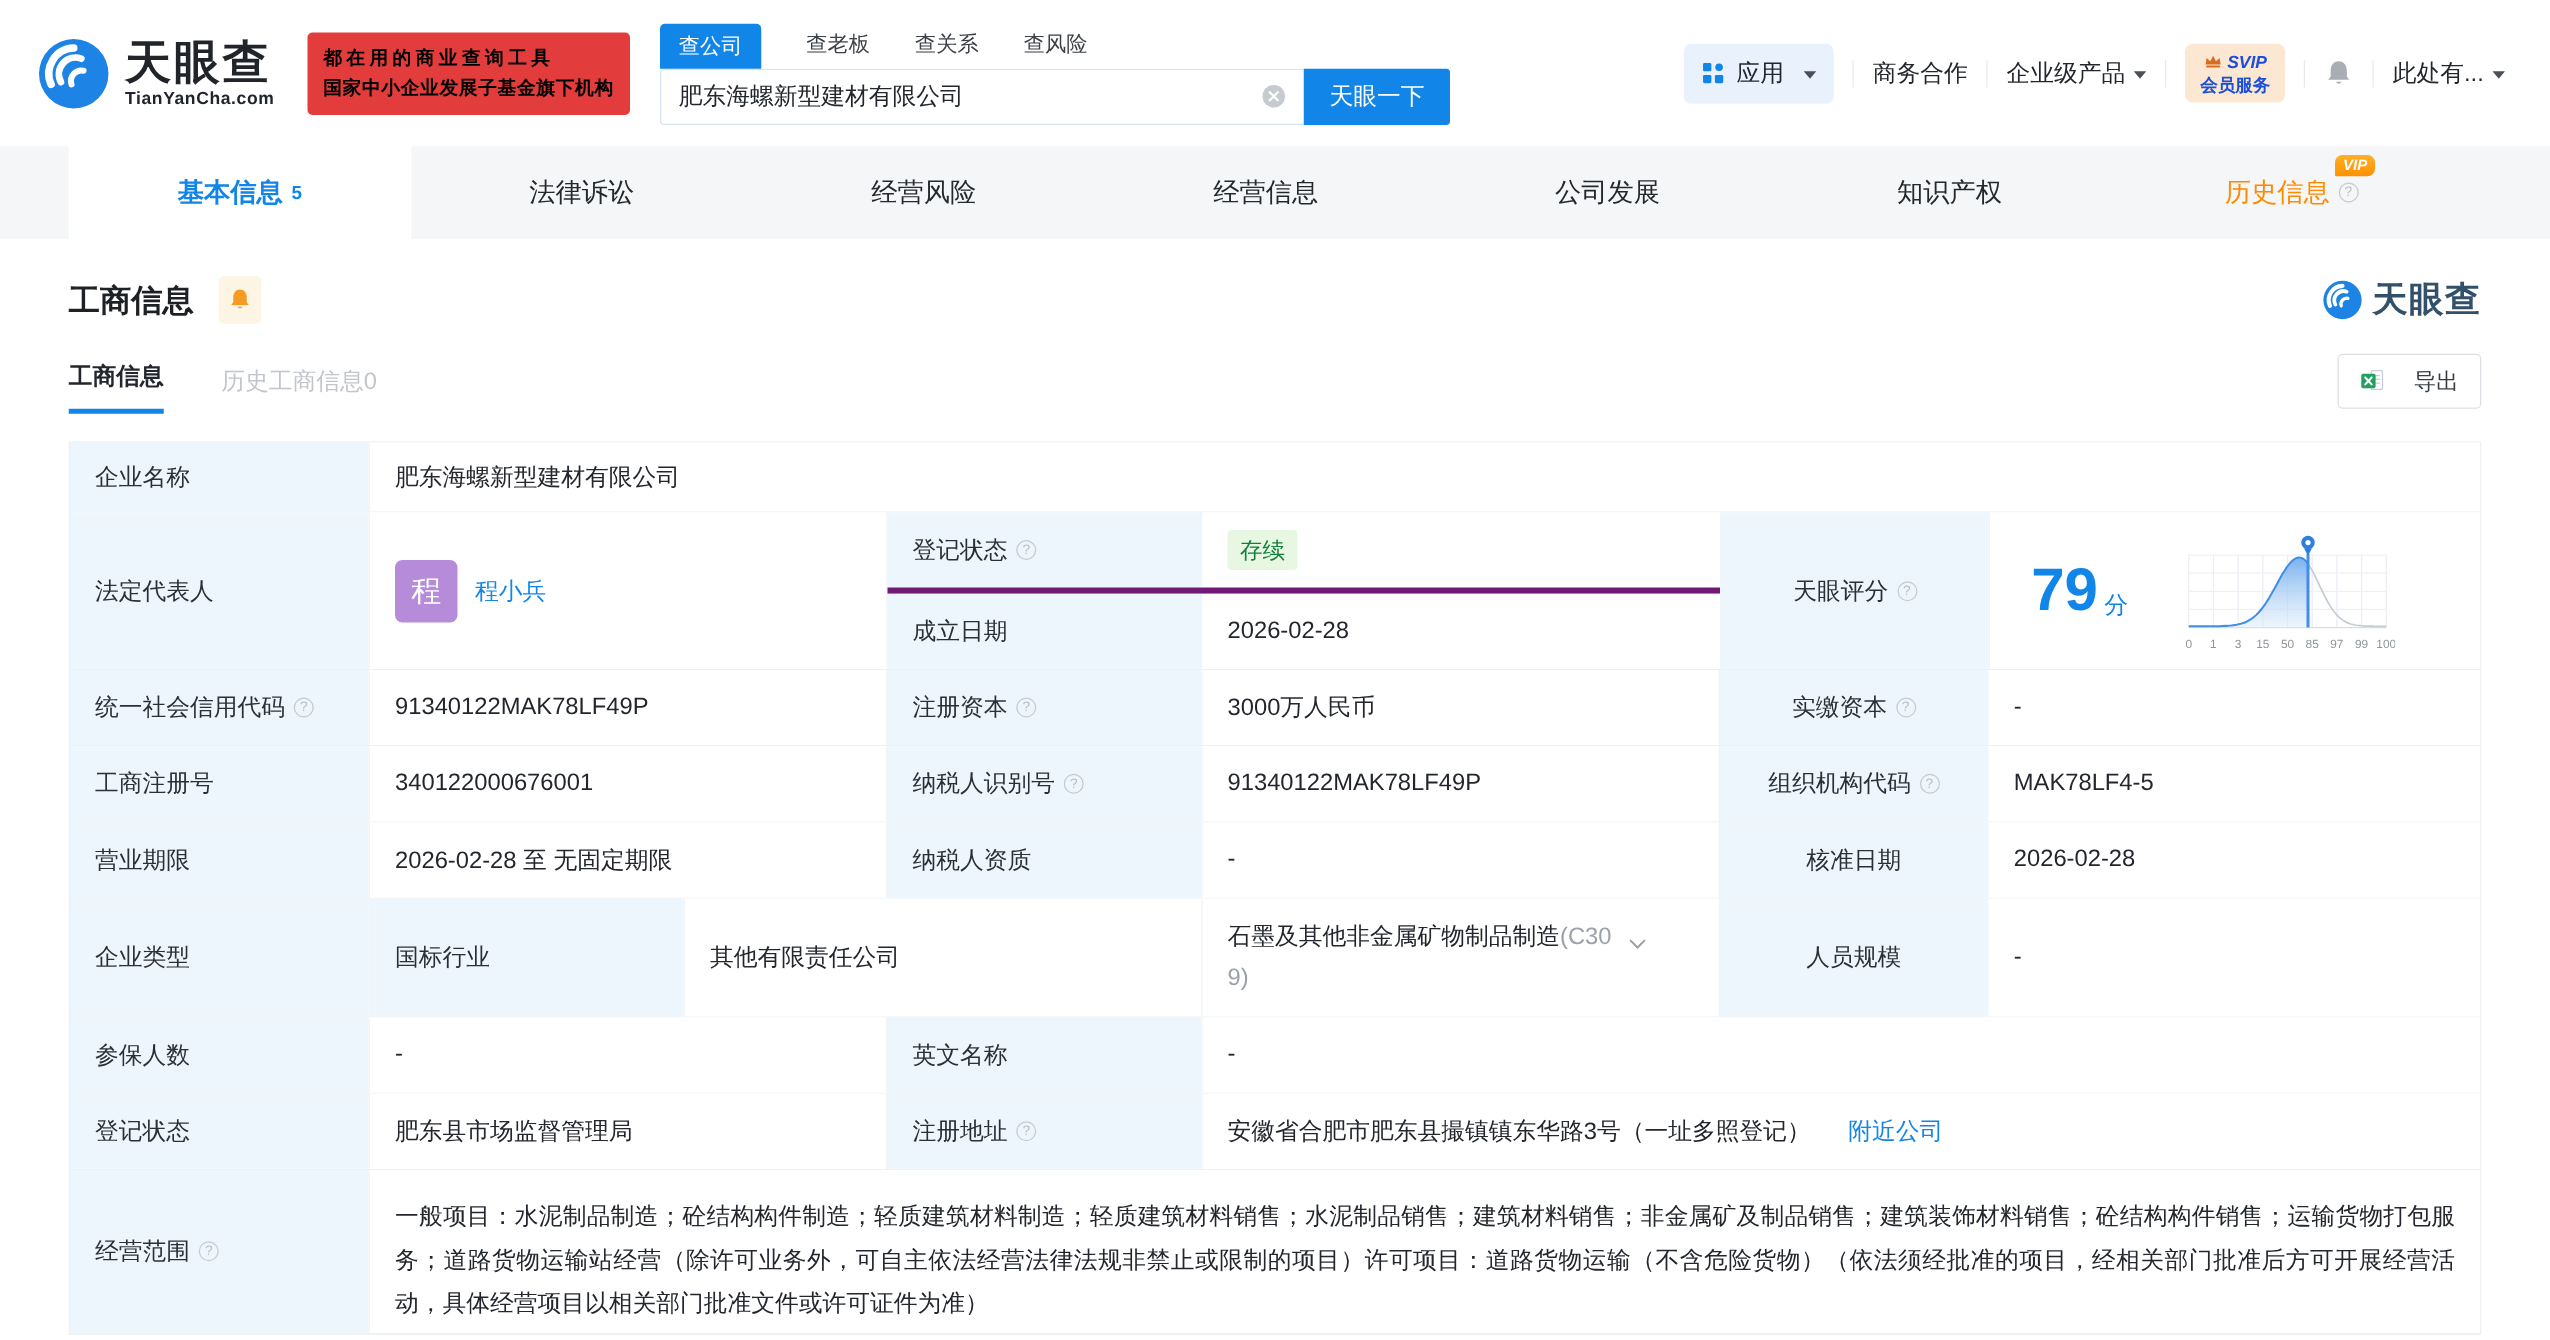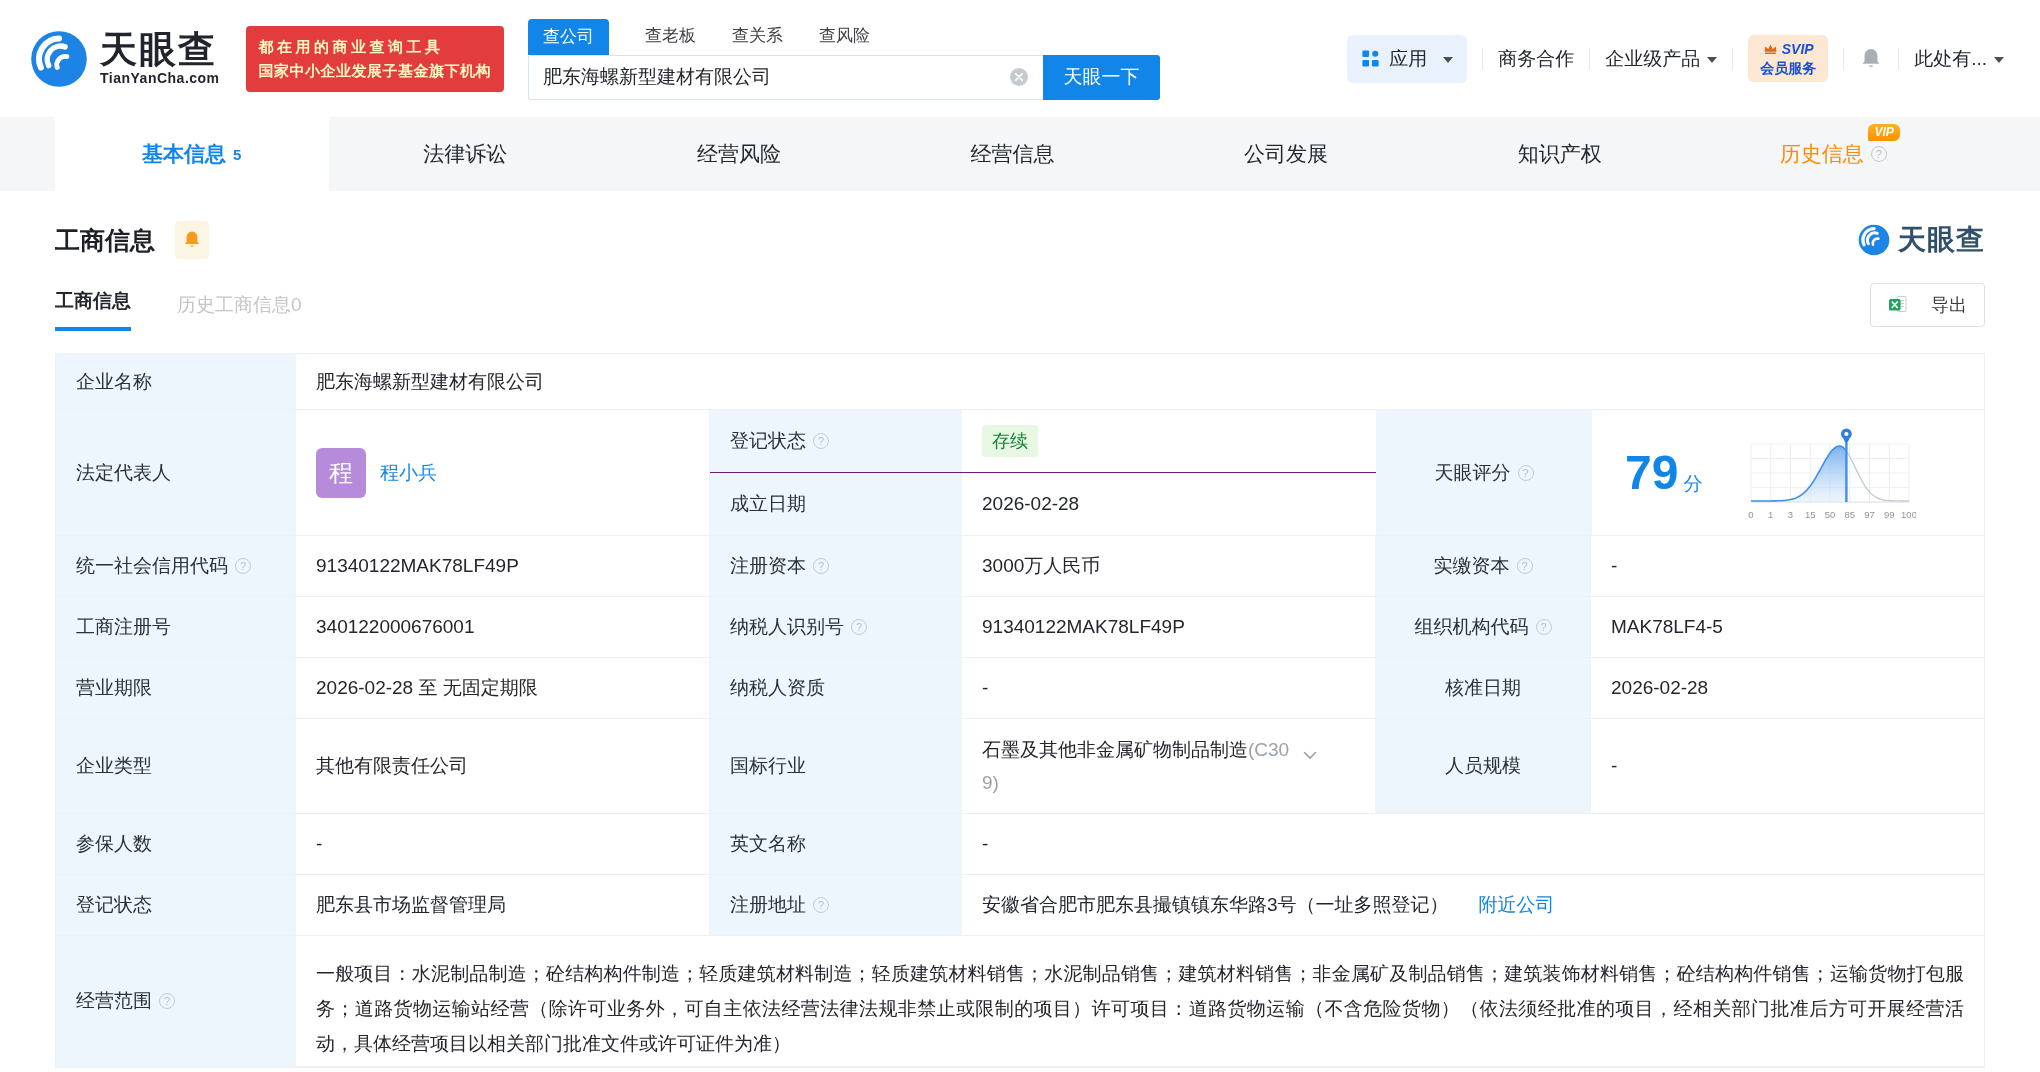--- a/index.html
+++ b/index.html
@@ -5,21 +5,21 @@
   * { margin:0; padding:0; box-sizing:border-box; }
   html,body { width:2040px; background:#fff; font-family:"Liberation Sans","DejaVu Sans",sans-serif; color:#23272d; }
   body { height:1072px; overflow:hidden; }
 
   
   .header { height:117px; display:flex; align-items:center; padding:0 36px 0 30px; background:#fff; }
   .brand { display:flex; align-items:center; gap:12px; text-decoration:none; color:inherit; }
   .swirl { display:block; }
   .brand-txt .cn { font-size:37px; font-weight:bold; color:#21252b; letter-spacing:2px; line-height:1.05; }
   .brand-txt .en { font-size:14px; font-weight:bold; color:#21252b; letter-spacing:.5px; }
-  .promo { margin-left:26px; background:#e23c3c; color:#fef9c3; border-radius:4px; padding:9px 13px; font-size:15px; font-weight:bold; line-height:1.6; white-space:nowrap; }
+  .promo { margin-left:26px; background:#e23c3c; color:#000000; border-radius:4px; padding:9px 13px; font-size:15px; font-weight:bold; line-height:1.6; white-space:nowrap; }
   .promo .l1 { letter-spacing:3.5px; }
   .promo .l2 { letter-spacing:.5px; }
 
   .search-wrap { margin-left:24px; width:632px; }
   .search-tabs { display:flex; align-items:flex-end; gap:36px; height:37px; }
   .stab { font-size:17px; color:#3c4147; padding-bottom:8px; cursor:pointer; }
   .stab.on { background:#1285e8; color:#fff; padding:6px 15px 7px; border-radius:4px 4px 0 0; }
   .search-box { display:flex; height:45px; position:relative; }
   .search-box input { flex:1; border:1px solid #d7e3f0; border-right:none; border-radius:3px 0 0 3px; padding:0 44px 0 14px; font-size:19px; color:#23272d; outline:none; font-family:inherit; }
   .clear-ic { position:absolute; right:131px; top:12px; cursor:pointer; line-height:0; }
@@ -65,21 +65,21 @@
   .lab { background:#eef6fd; color:#2b3036; flex:none; }
   .val { background:#fff; color:#23272d; }
   .w-l1 { width:239px; } .w-v1 { width:414px; }
   .w-l2 { width:252px; } .w-v2 { width:414px; }
   .w-l3 { width:215px;justify-content:center; } .w-v3 { flex:1; }
   .grow { flex:1; }
   .trow > * + * { border-left:1px solid #f1f4f7; }
   .h56{height:56px} .h61{height:61px} .h95{height:95px} .h126{height:126px} .h131{height:131px}
   .mid { width:667px; display:flex; flex-direction:column; flex:none; }
   .mrow { flex:1; display:flex; }
-  .mrow + .mrow { border-top:1px solid #701a75; }
+  .mrow + .mrow { border-top:5px solid #701a75; }
   .mrow .val { flex:1; }
   .link { color:#1285e8; cursor:pointer; text-decoration:none; }
   .avatar { width:50px; height:50px; border-radius:6px; background:#b68bd9; color:#fff; font-size:24px; display:flex; align-items:center; justify-content:center; cursor:pointer; flex:none; }
   .legal-name { margin-left:14px; font-size:19px; }
   .badge-green { background:#e8f7e2; color:#15803d; font-size:18px; padding:4px 10px; border-radius:3px; }
   .score-cell { display:flex; align-items:center; padding-left:33px; }
   .score-big { display:flex; align-items:flex-start; color:#1285e8; }
   .score-num { font-size:48px; font-weight:bold; line-height:1; }
   .score-unit { font-size:19px; margin:22px 0 0 5px; }
   .score-chart { margin-left:42px; }
@@ -343,22 +343,22 @@
     <div class="cell lab w-l1">营业期限</div>
     <div class="cell val w-v1">2026-02-28 至 无固定期限</div>
     <div class="cell lab w-l2">纳税人资质</div>
     <div class="cell val w-v2">-</div>
     <div class="cell lab w-l3">核准日期</div>
     <div class="cell val w-v3">2026-02-28</div>
   </div>
 
   <div class="trow h95">
     <div class="cell lab w-l1">企业类型</div>
+    <div class="cell lab w-l2">国标行业</div>
     <div class="cell val w-v1">其他有限责任公司</div>
-    <div class="cell lab w-l2">国标行业</div>
     <div class="cell val w-v2 pos-rel">
       <span class="industry-text"><span>石墨及其他非金属矿物制品制造</span><span class="code-gray">(C309)</span></span>
       <span class="chev">
         <svg width="14" height="9" viewBox="0 0 14 9">
             <path d="M1.5 1.5 L7 7 L12.5 1.5" stroke="#9aa1a8" stroke-width="1.6" fill="none" stroke-linecap="round"></path>
           </svg>
       </span>
     </div>
     <div class="cell lab w-l3">人员规模</div>
     <div class="cell val w-v3">-</div>

